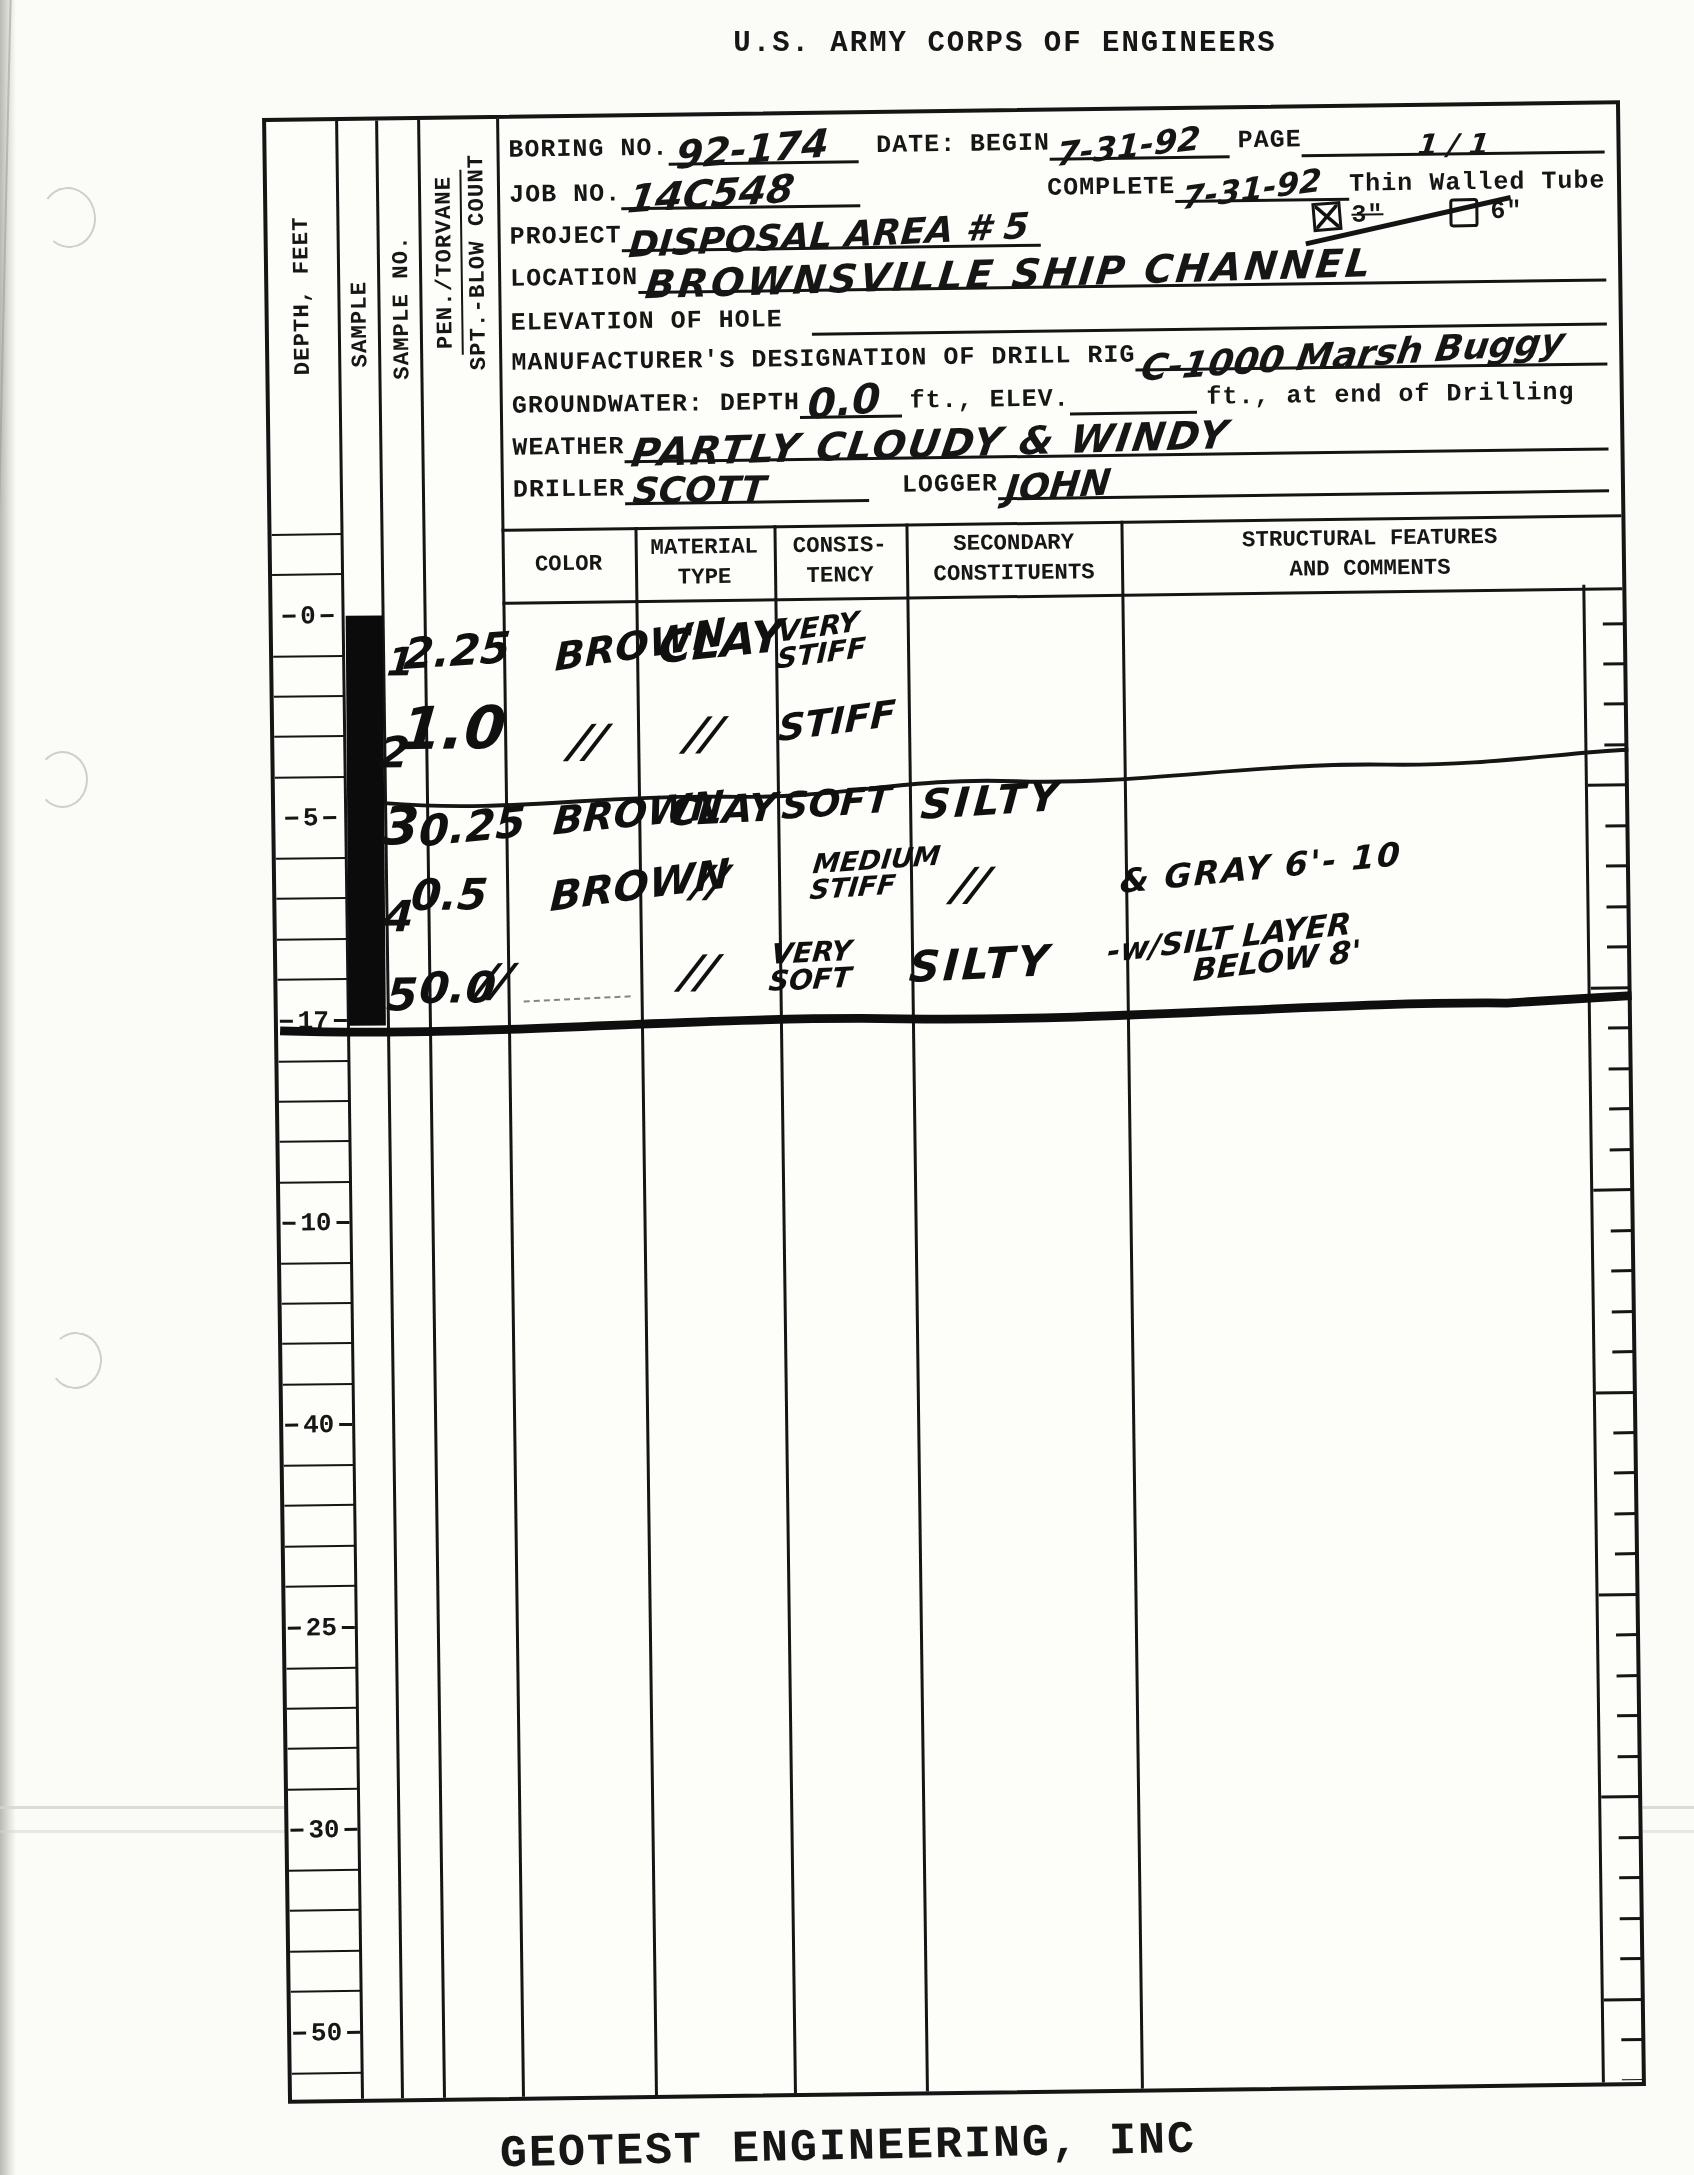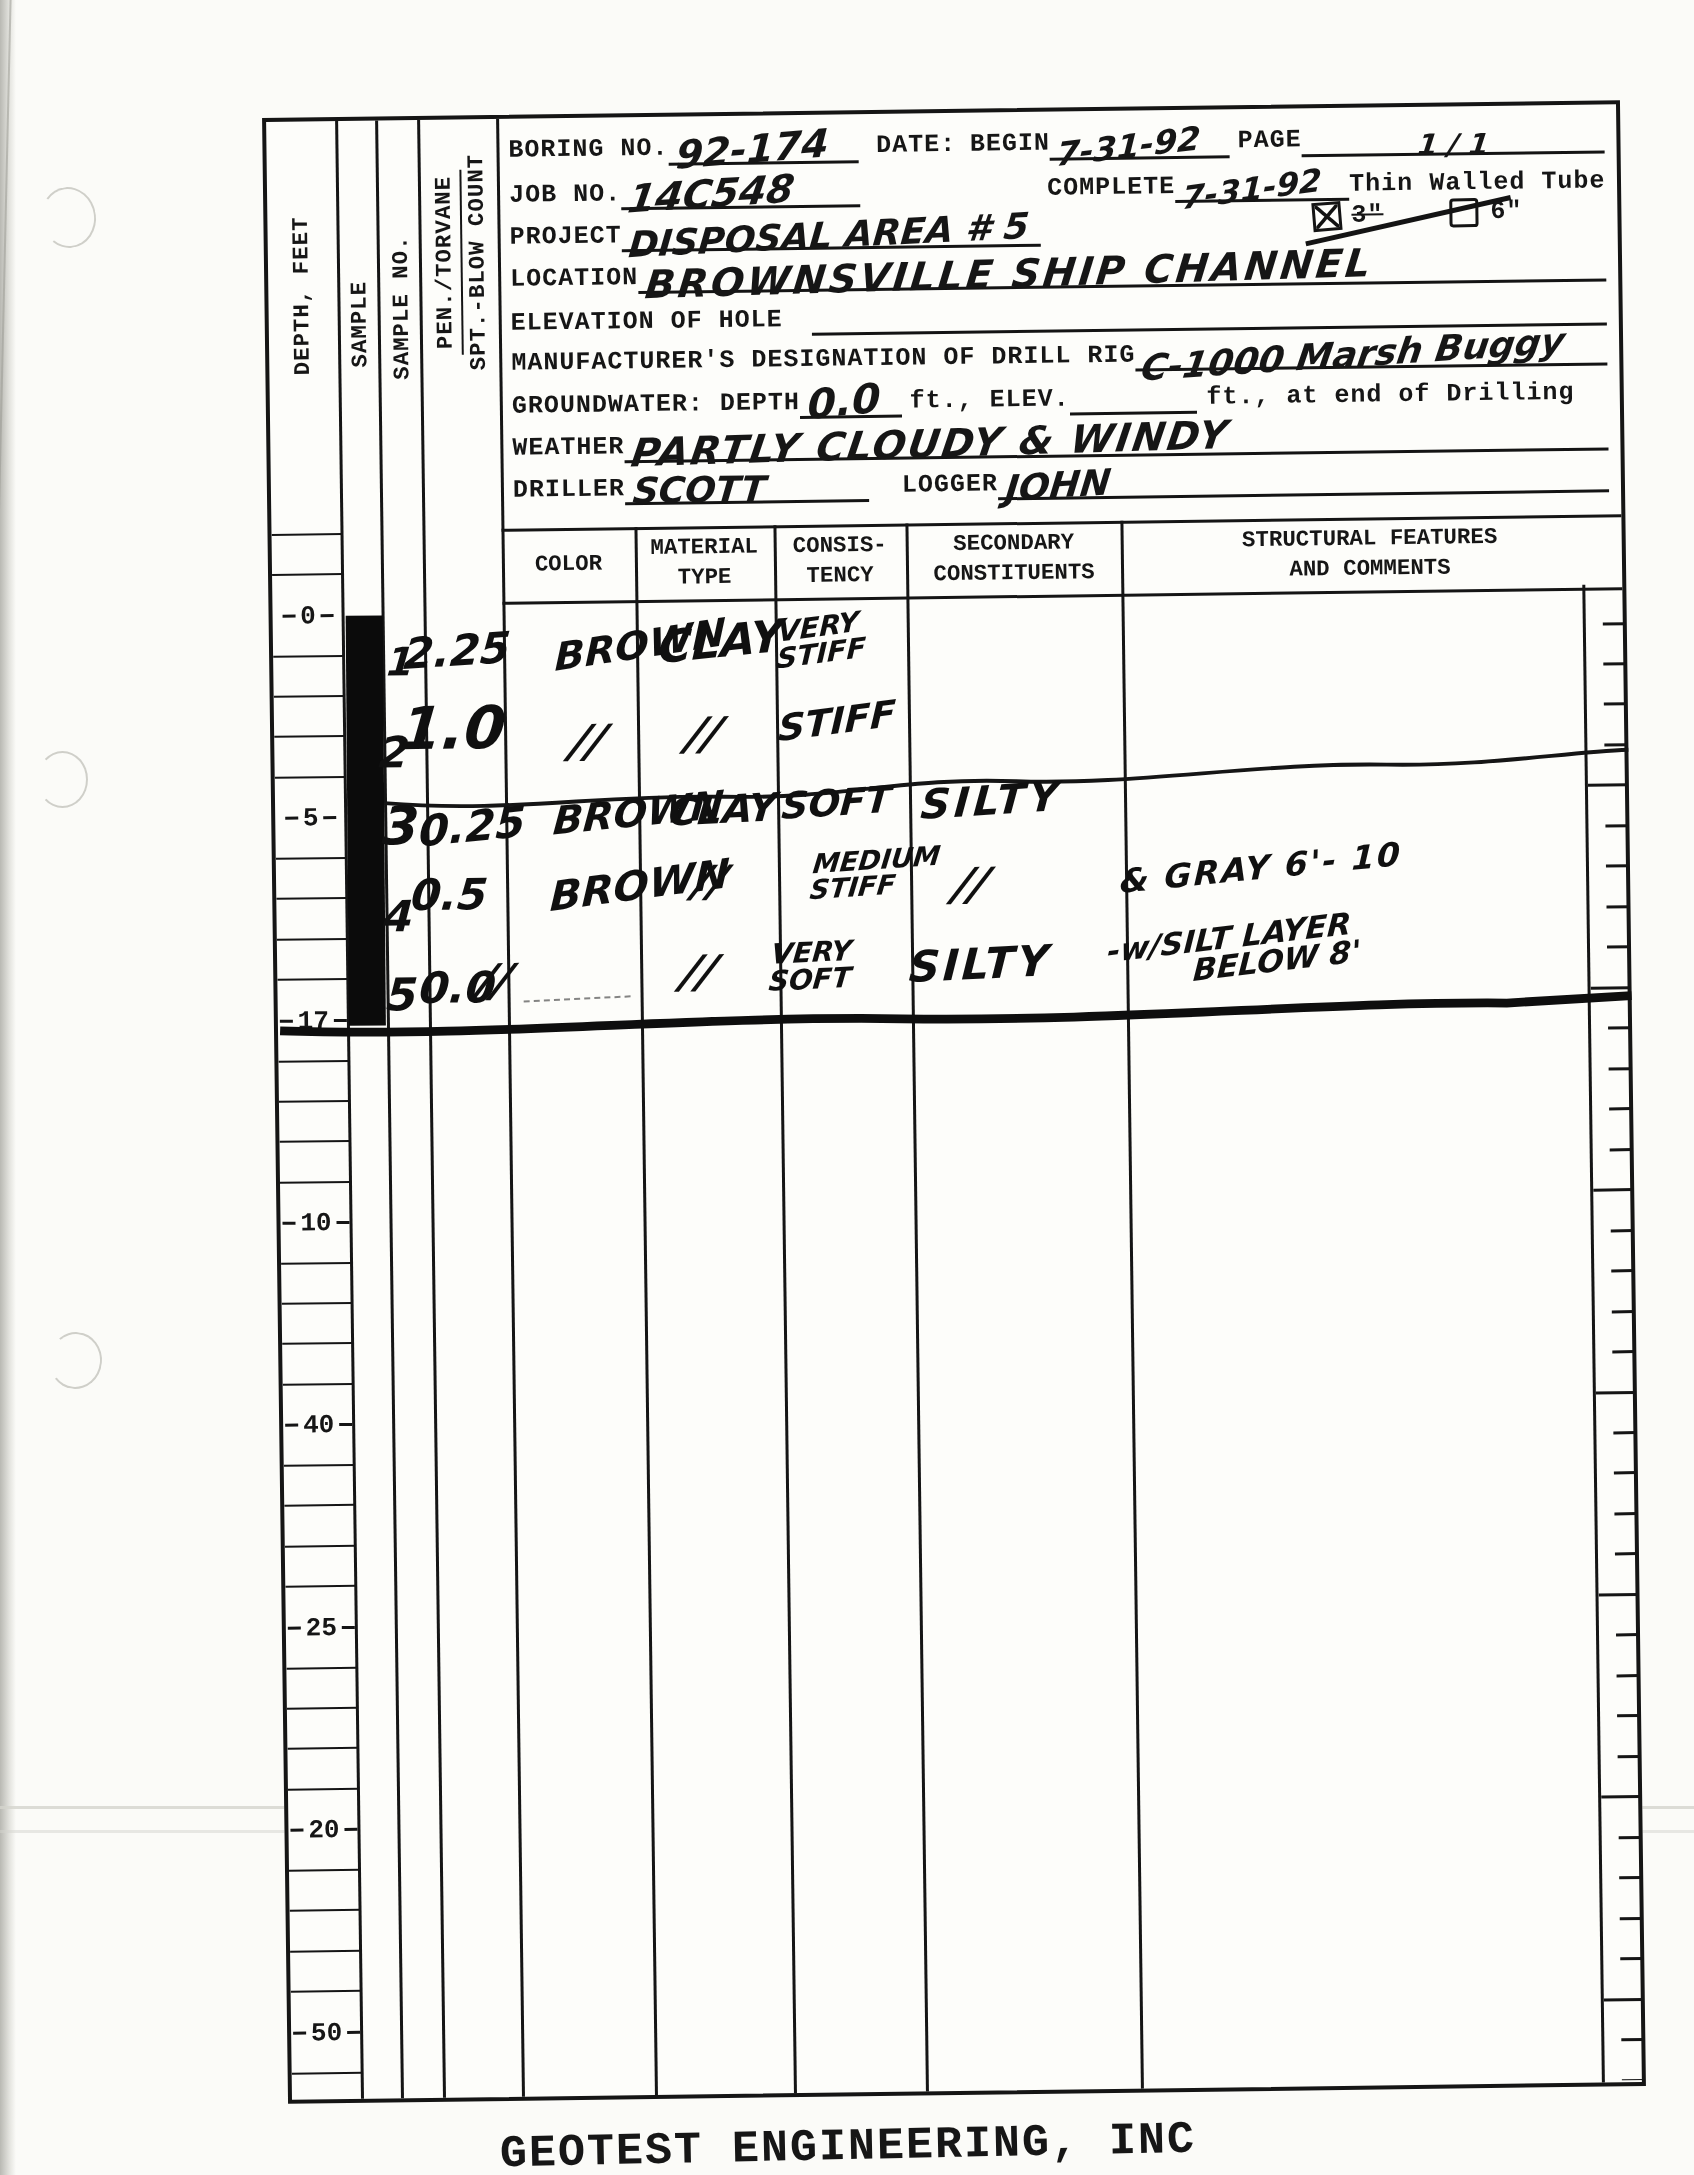--- a/index.html
+++ b/index.html
@@ -62,20 +62,21 @@
 <div class="page">
 
   <div class="edge-band"></div>
   <div class="scan-line" style="left:9.8px;top:-19.5px;"></div>
   <div class="streak" style="top:1806px;"></div>
   <div class="streak" style="top:1830px;opacity:.5;"></div>
   <div class="hole" style="left:41px;top:187px;width:51px;height:57px;transform:rotate(-8deg);"></div>
   <div class="hole" style="left:37px;top:751px;width:47px;height:53px;"></div>
   <div class="hole" style="left:49px;top:1332px;width:49px;height:53px;transform:rotate(6deg);"></div>
 
+  <div class="title">U.S. ARMY CORPS OF ENGINEERS</div>
 
   <div class="form">
 
     <div class="vl" style="left:69px;"></div>
     <div class="vl" style="left:109px;"></div>
     <div class="vl" style="left:151px;"></div>
     <div class="vl" style="left:230px;"></div>
 
     <div class="vl" style="left:363px;top:410px;"></div>
     <div class="vl" style="left:502px;top:410px;"></div>
@@ -250,21 +251,21 @@
         <div class="rcell" style="top: 1467px; height: 81px;">
           <span class="rdash"></span>
           <span class="rnum">25</span>
           <span class="rdash"></span>
         </div>
         <div class="rcell" style="top: 1548px; height: 40px;"></div>
         <div class="rcell" style="top: 1588px; height: 40px;"></div>
         <div class="rcell" style="top: 1629px; height: 40px;"></div>
         <div class="rcell" style="top: 1669px; height: 81px;">
           <span class="rdash"></span>
-          <span class="rnum">20</span>
+          <span class="rnum">30</span>
           <span class="rdash"></span>
         </div>
         <div class="rcell" style="top: 1750px; height: 40px;"></div>
         <div class="rcell" style="top: 1791px; height: 40px;"></div>
         <div class="rcell" style="top: 1831px; height: 40px;"></div>
         <div class="rcell" style="top: 1872px; height: 81px;">
           <span class="rdash"></span>
           <span class="rnum">50</span>
           <span class="rdash"></span>
         </div>

